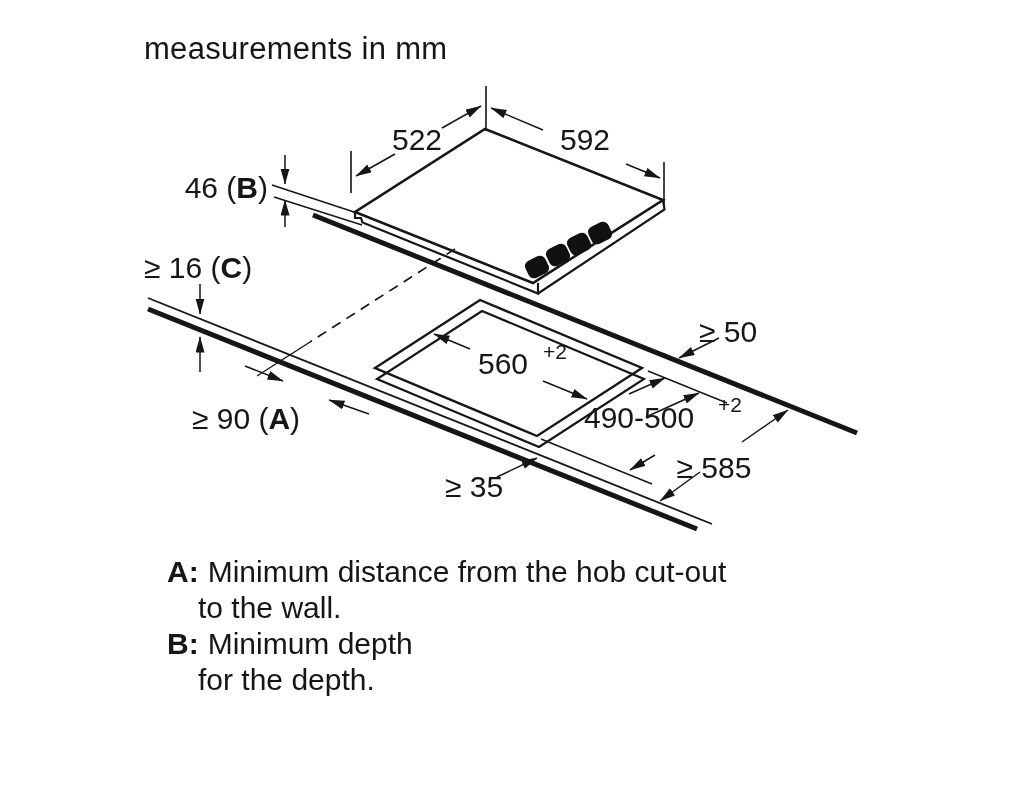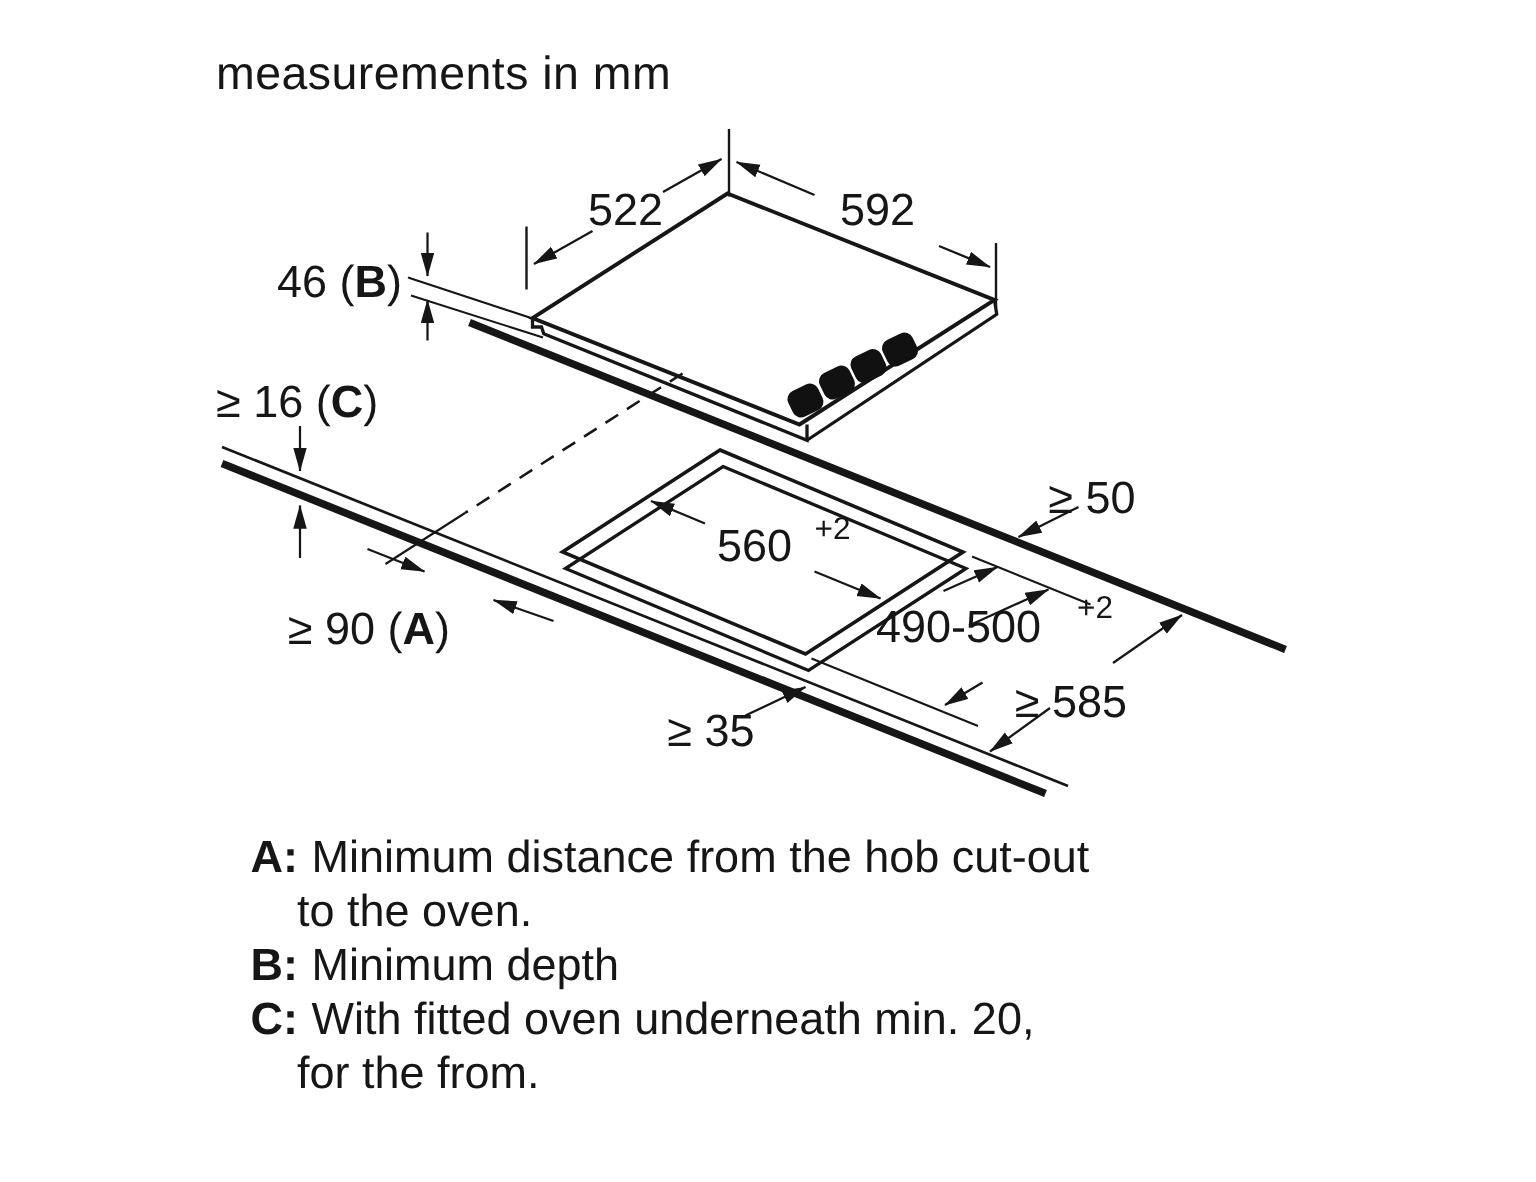--- a/index.html
+++ b/index.html
@@ -121,22 +121,21 @@
   <g>
     <line class="ln" x1="742" y1="442" x2="788" y2="410" stroke-width="1.5" marker-end="url(#ah)"></line>
     <line class="ln" x1="700" y1="472" x2="660" y2="501" stroke-width="1.5" marker-end="url(#ah)"></line>
     <text x="714" y="478" text-anchor="middle">≥ 585</text>
   </g>
 </svg>
 
 <div class="legend">
   <div class="legend-item">
     <div class="lg-row"><span class="lg-head"><b>A</b><span class="sep">:</span></span><span>Minimum distance from the hob cut-out</span></div>
-    <div class="lg-row cont"><span>to the oven.</span></div>
+    <div class="lg-row cont"><span>to the wall.</span></div>
   </div>
   <div class="legend-item">
     <div class="lg-row"><span class="lg-head"><b>B</b><span class="sep">:</span></span><span>Minimum depth</span></div>
   </div>
   <div class="legend-item">
-    <div class="lg-row"><span class="lg-head"><b>C</b><span class="sep">:</span></span><span>With fitted oven underneath min. 20,</span></div>
-    <div class="lg-row cont"><span>for the from.</span></div>
+    <div class="lg-row cont"><span>for the depth.</span></div>
   </div>
 </div>
 
 </body></html>

